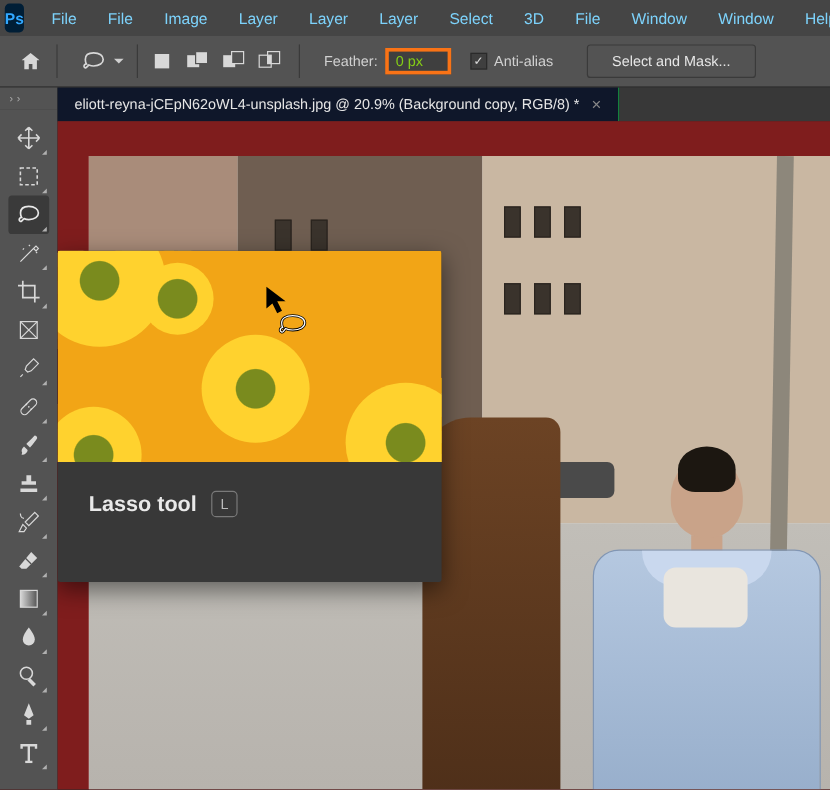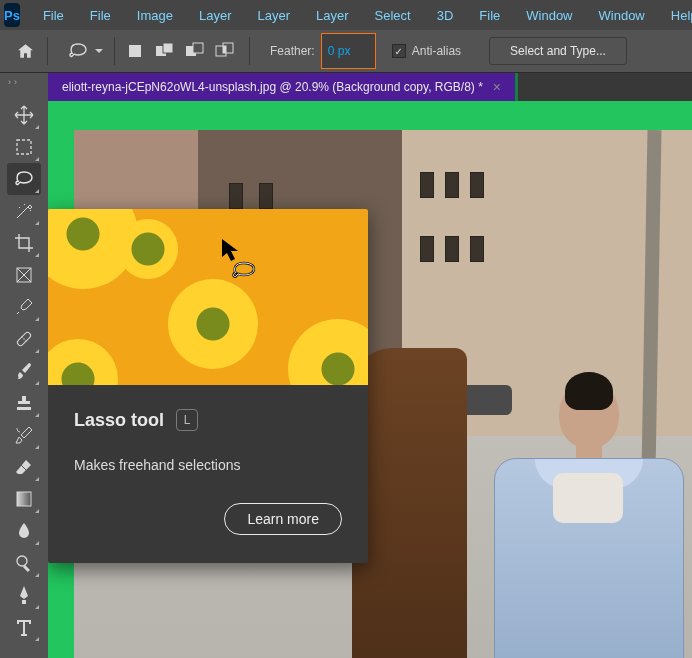--- a/index.html
+++ b/index.html
@@ -81,24 +81,24 @@
   }
   .bool-ic { width:20px; height:20px; display:flex; align-items:center; justify-content:center; }
   .feather-group {
     display:flex;
     align-items:center;
     gap: 6px;
     margin-right: 16px;
   }
   .feather-input {
     width: 55px;
-    height: 36px;
+    height: 22px;
     background: #3f3f3f;
-    border: 1px solid #f97316;
-    color: #0ea5e9;
+    border: 3px solid #f97316;
+    color: #84cc16;
     font-size: 12px;
     padding-left: 6px;
   }
   .aa-group { display:flex; align-items:center; gap:6px; margin-right: 24px; }
   .aa-check {
     width:14px; height:14px; border:1px solid #2a2a2a; background:#3f3f3f;
     display:flex;align-items:center;justify-content:center;font-size:10px;color:#ddd;
   }
   .sel-mask-btn {
     height: 28px;
@@ -167,32 +167,32 @@
   .tabbar {
     height: 28px;
     background: #383838;
     display: flex;
     align-items: stretch;
     font-size: 12px;
   }
   .tab {
     display: flex;
     align-items: center;
-    background: #4c1d95;
+    background: #0f172a;
     color: #e6e6e6;
     padding: 0 14px;
-    border-right: 3px solid #15803d;
+    border-right: 1px solid #15803d;
     gap: 10px;
   }
   .tab-close { color:#888; font-size:14px; }
 
   .canvas {
     position: absolute;
     top: 28px; left: 0; right: 0; bottom: 0;
-    background: #22c55e;
+    background: #7f1d1d;
     overflow: hidden;
   }
   .artboard {
     position: absolute;
     top: 29px; left: 26px; right: 0; bottom: 0;
     background: linear-gradient(180deg, #e7e2d7 0%, #f4efe8 40%, #e9e4de 100%);
     overflow:hidden;
   }
   
   .building {
@@ -356,21 +356,21 @@
       </div>
   </div>
   <div class="feather-group">
     <span>Feather:</span>
     <input class="feather-input" value="0 px" style="">
   </div>
   <div class="aa-group">
     <div class="aa-check">✓</div>
     <span>Anti-alias</span>
   </div>
-  <div class="sel-mask-btn">Select and Type...</div>
+  <div class="sel-mask-btn">Select and Mask...</div>
 </div>
 
 <div class="collapse-strip">››</div>
 
 <div class="toolbar">
   <div class="tool">
       <svg width="20" height="20">
         <path stroke="#d8d8d8" stroke-width="1.3" fill="none" d="M10 1v18M1 10h18M10 1l-3 3M10 1l3 3M10 19l-3-3M10 19l3-3M1 10l3-3M1 10l3 3M19 10l-3-3M19 10l-3 3"></path>
       </svg>
       <span class="corner"></span>
@@ -536,18 +536,16 @@
             <path fill="none" stroke="#000" stroke-width="2.4" d="M24 26c6 0 10 2.5 10 6s-4 6-10 6c-3 0-5-.6-6-1.2l-2 2.5c-.8.8-2.5.3-2.5-1 0-1.2 1-2.3 2-2.5-.6-1-.8-2-.8-3.8 0-3.5 3.3-6 9.3-6z"></path>
             <path fill="none" stroke="#fff" stroke-width="1" d="M24 26c6 0 10 2.5 10 6s-4 6-10 6c-3 0-5-.6-6-1.2l-2 2.5c-.8.8-2.5.3-2.5-1 0-1.2 1-2.3 2-2.5-.6-1-.8-2-.8-3.8 0-3.5 3.3-6 9.3-6z"></path>
           </svg>
         </div>
       </div>
       <div class="tooltip-body clearfix">
         <div class="tt-title-row">
           <span class="tt-title">Lasso tool</span>
           <span class="tt-key">L</span>
         </div>
-        <div class="tt-desc">Makes freehand selections</div>
-        <div class="tt-learn">Learn more</div>
       </div>
     </div>
   </div>
 </div>
 
 </body></html>

